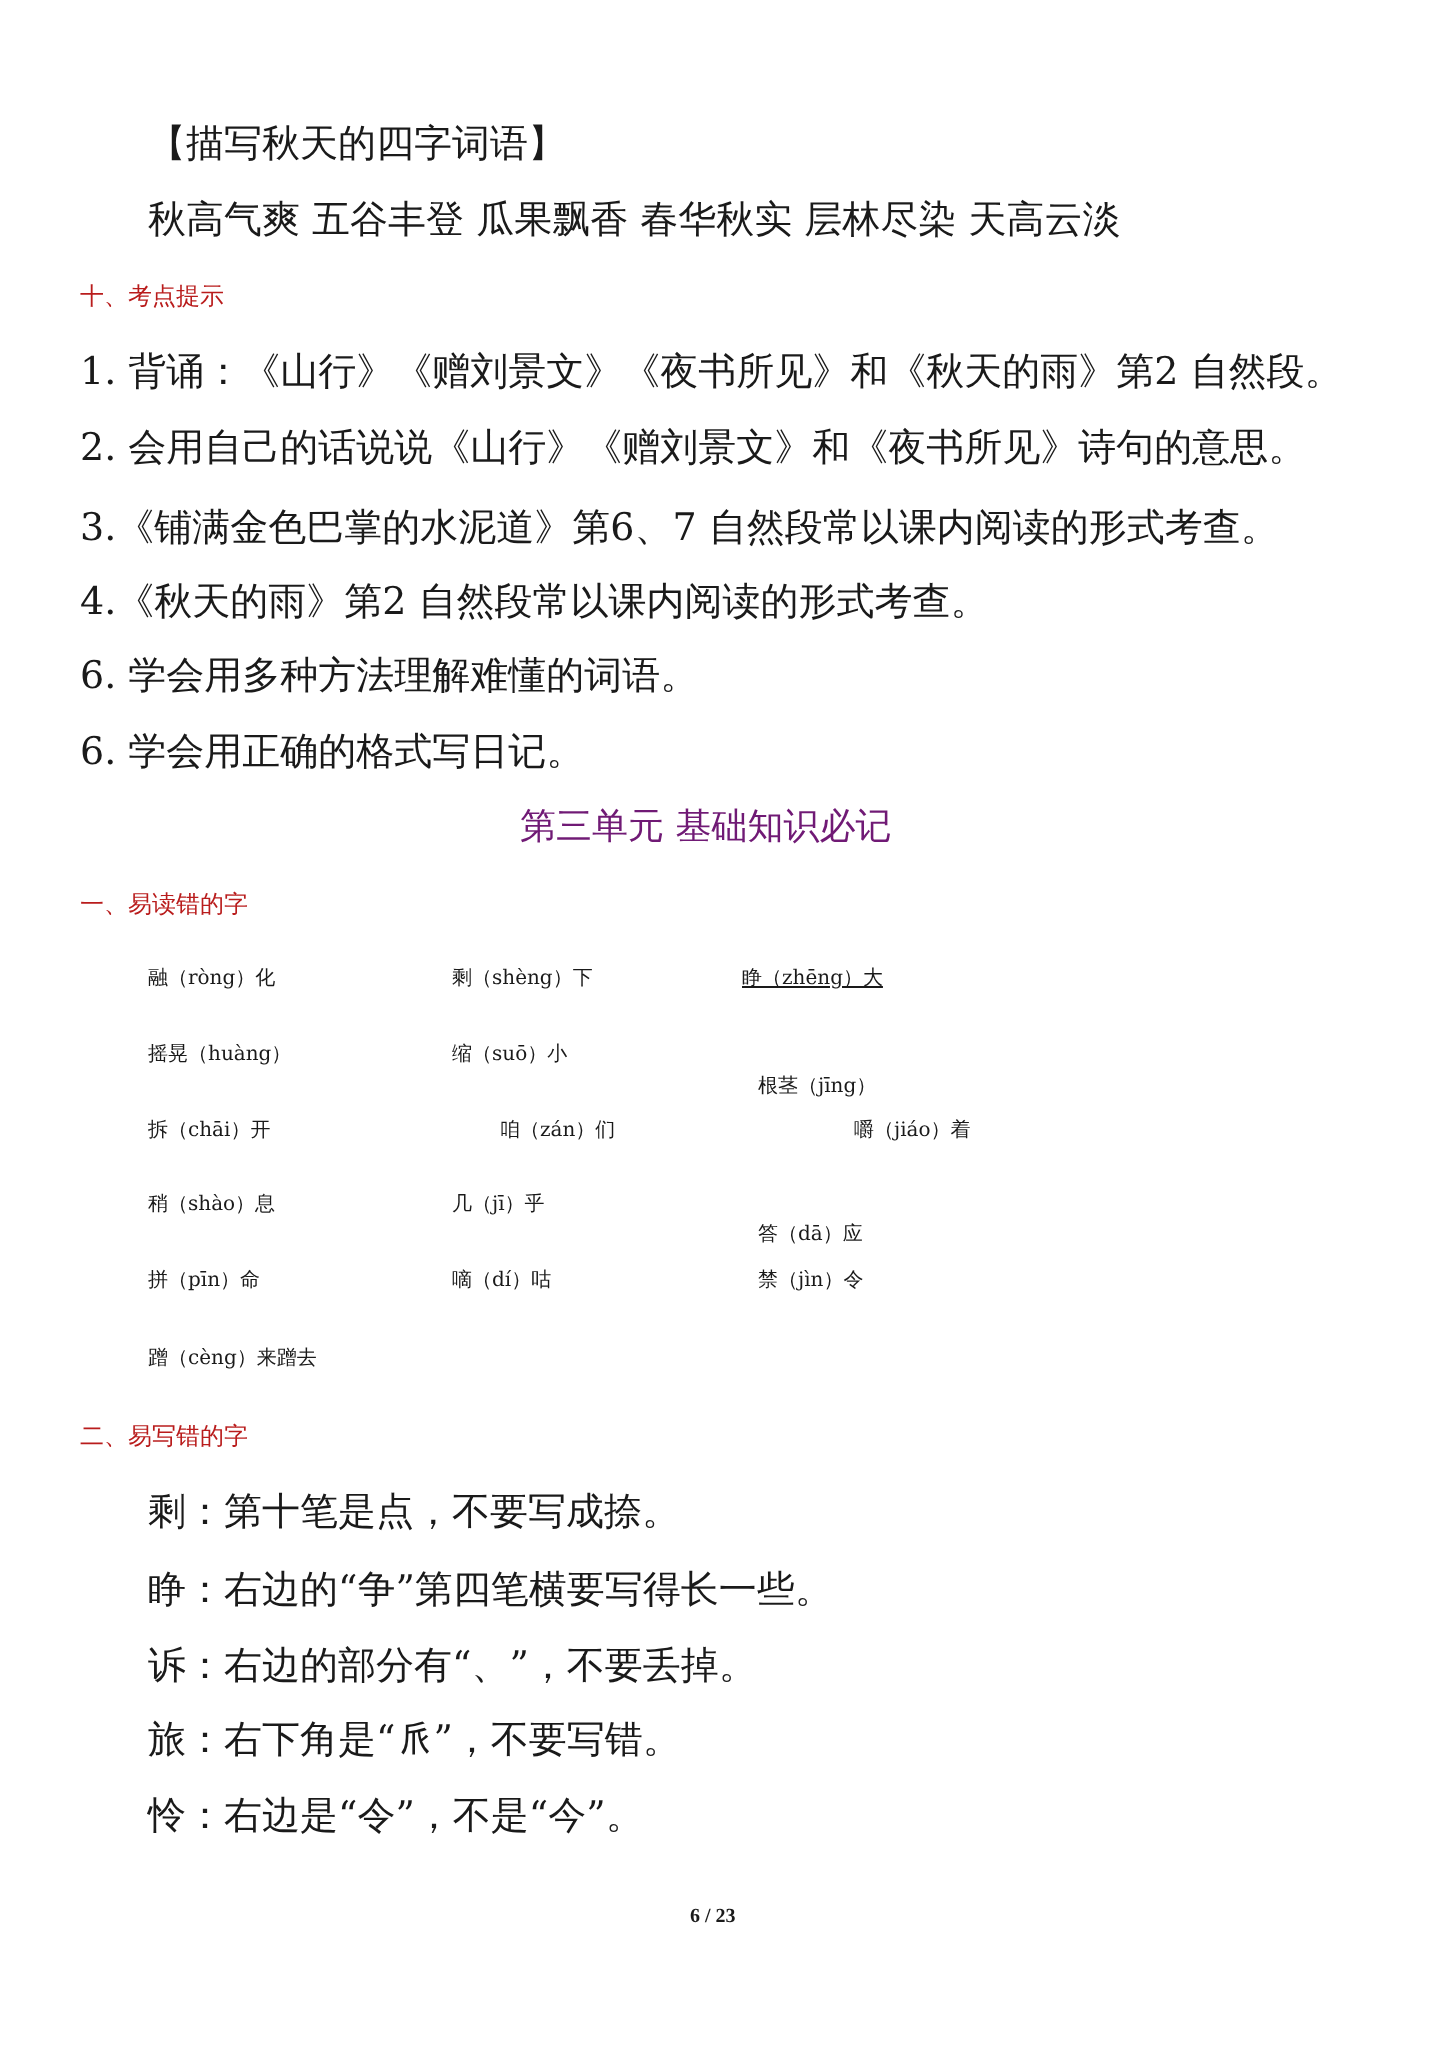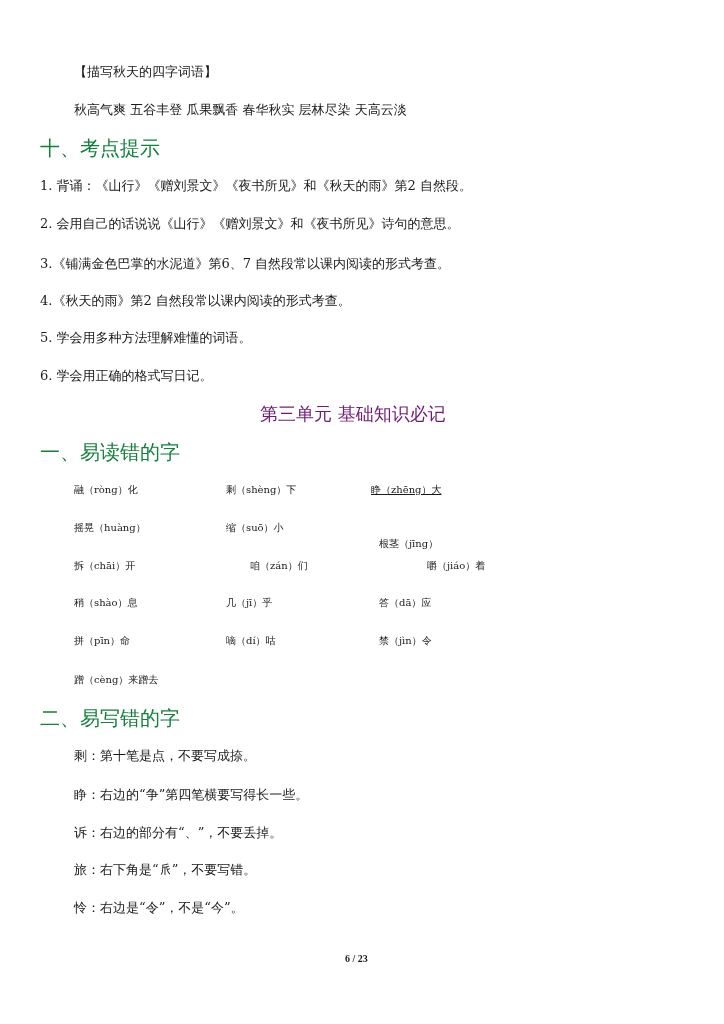--- a/index.html
+++ b/index.html
@@ -2,38 +2,38 @@
 <html><head>
 <meta charset="utf-8">
 <style>
   html, body { margin: 0; padding: 0; background: #ffffff; }
   body {
     width: 724px; height: 1024px; position: relative; overflow: hidden;
     font-family: "DejaVu Serif", "Liberation Serif", serif;
     color: #1a1a1a;
   }
   .abs { position: absolute; white-space: nowrap; }
-  .txt { font-size: 13px; line-height: 20px; }
-  .blue { color: #15803d; font-family: "DejaVu Sans", "Liberation Sans", sans-serif; font-size: 20px; line-height: 20px; }
+  .txt { font-size: 19px; line-height: 20px; }
+  .blue { color: #b91c1c; font-family: "DejaVu Sans", "Liberation Sans", sans-serif; font-size: 12px; line-height: 20px; }
   .title { font-family: "DejaVu Sans", "Liberation Sans", sans-serif; font-size: 18px; line-height: 24px; color: #701a75; }
   .footer { font-family: "Liberation Serif", serif; font-weight: bold; font-size: 10px; }
   .grid-cell { position: absolute; white-space: nowrap; font-size: 10px; line-height: 20px; }
 </style>
 </head>
 <body>
 
 <div class="abs txt" style="left:74px; top:62px;">【描写秋天的四字词语】</div>
 <div class="abs txt" style="left:74px; top:100px; word-spacing:0;">秋高气爽  五谷丰登  瓜果飘香  春华秋实  层林尽染  天高云淡</div>
 
 <div class="abs blue" style="left:40px; top:138px;">十、考点提示</div>
 <div class="abs txt" style="left:40px; top:176px;">1.  背诵：《山行》《赠刘景文》《夜书所见》和《秋天的雨》第2  自然段。</div>
 <div class="abs txt" style="left:40px; top:214px;">2.  会用自己的话说说《山行》《赠刘景文》和《夜书所见》诗句的意思。</div>
 <div class="abs txt" style="left:40px; top:254px;">3.《铺满金色巴掌的水泥道》第6、7  自然段常以课内阅读的形式考查。</div>
 <div class="abs txt" style="left:40px; top:291px;">4.《秋天的雨》第2  自然段常以课内阅读的形式考查。</div>
-<div class="abs txt" style="left:40px; top:328px;">5.  学会用多种方法理解难懂的词语。</div>
+<div class="abs txt" style="left:40px; top:328px;">6.  学会用多种方法理解难懂的词语。</div>
 <div class="abs txt" style="left:40px; top:366px;">6.  学会用正确的格式写日记。</div>
 
 <div class="abs title" style="left:260px; top:402px;">第三单元  基础知识必记</div>
 
 <div class="abs blue" style="left:40px; top:442px;">一、易读错的字</div>
 
 <div>
   <div class="grid-cell" style="left:74px; top:480px;">融（ròng）化</div>
   <div class="grid-cell" style="left:226px; top:480px;">剩（shèng）下</div>
   <div class="grid-cell" style="left:371px; top:480px;text-decoration:underline;">睁（zhēng）大</div>
@@ -41,21 +41,21 @@
   <div class="grid-cell" style="left:74px; top:518px;">摇晃（huàng）</div>
   <div class="grid-cell" style="left:226px; top:518px;">缩（suō）小</div>
   <div class="grid-cell" style="left:379px; top:534px;">根茎（jīng）</div>
 
   <div class="grid-cell" style="left:74px; top:556px;">拆（chāi）开</div>
   <div class="grid-cell" style="left:226px; top:556px;margin-left:24px;">咱（zán）们</div>
   <div class="grid-cell" style="left:379px; top:556px;margin-left:48px;">嚼（jiáo）着</div>
 
   <div class="grid-cell" style="left:74px; top:593px;">稍（shào）息</div>
   <div class="grid-cell" style="left:226px; top:593px;">几（jī）乎</div>
-  <div class="grid-cell" style="left:379px; top:593px;">答（dā）应</div>
+  <div class="grid-cell" style="left:379px; top:608px;">答（dā）应</div>
 
   <div class="grid-cell" style="left:74px; top:631px;">拼（pīn）命</div>
   <div class="grid-cell" style="left:226px; top:631px;">嘀（dí）咕</div>
   <div class="grid-cell" style="left:379px; top:631px;">禁（jìn）令</div>
 
   <div class="grid-cell" style="left:74px; top:670px;">蹭（cèng）来蹭去</div>
 </div>
 
 <div class="abs blue" style="left:40px; top:708px;">二、易写错的字</div>
 <div class="abs txt" style="left:74px; top:746px;">剩：第十笔是点，不要写成捺。</div>

